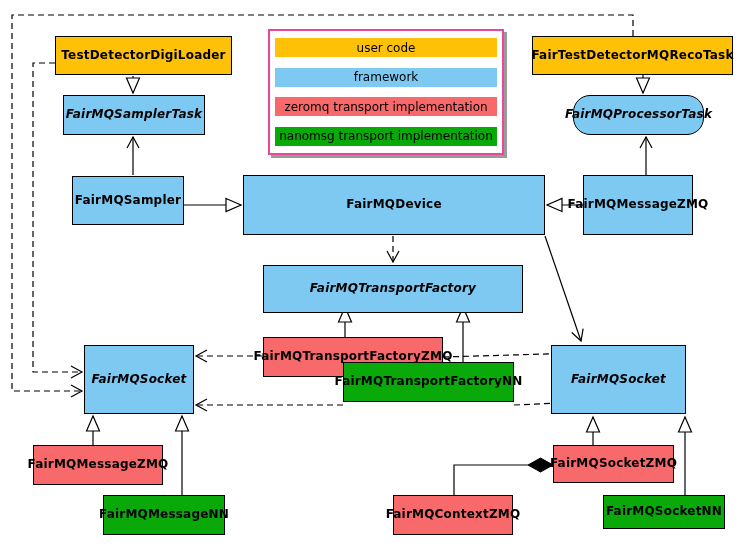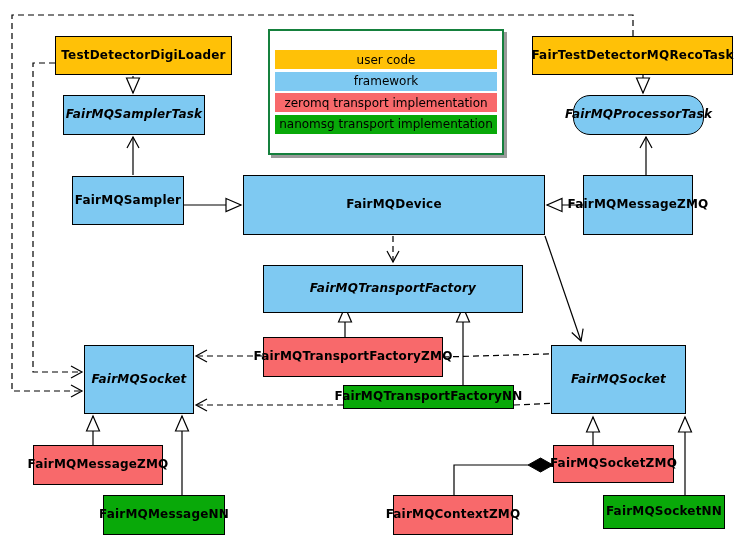--- a/index.html
+++ b/index.html
@@ -22,35 +22,35 @@
   
   #n-digi-loader      {left:55px; top:36px; width:177px;height:39px;}
   #n-reco-task        {left:532px;top:36px; width:201px;height:39px;}
   #n-sampler-task     {left:63px; top:95px; width:142px;height:40px;}
   #n-processor-task   {left:573px;top:95px; width:131px;height:40px;border-radius:17px;}
   #n-sampler          {left:72px; top:176px;width:112px;height:49px;}
   #n-device           {left:243px;top:175px;width:302px;height:60px;}
   #n-processor        {left:583px;top:175px;width:110px;height:60px;}
   #n-transport-factory{left:263px;top:265px;width:260px;height:48px;}
   #n-tf-zmq           {left:263px;top:337px;width:180px;height:40px;}
-  #n-tf-nn            {left:343px;top:385px;width:171px;height:24px;}
+  #n-tf-nn            {left:343px;top:362px;width:171px;height:40px;}
   #n-message          {left:84px; top:345px;width:110px;height:69px;}
   #n-socket           {left:551px;top:345px;width:135px;height:69px;font-style:italic;}
   #n-message-zmq      {left:33px; top:445px;width:130px;height:40px;}
   #n-message-nn       {left:103px;top:495px;width:122px;height:40px;}
   #n-socket-zmq       {left:553px;top:445px;width:121px;height:38px;}
   #n-socket-nn        {left:603px;top:495px;width:122px;height:34px;}
   #n-context-zmq      {left:393px;top:495px;width:120px;height:40px;}
   
   #legend{
     position:absolute;z-index:2;left:268px;top:29px;width:236px;height:126px;
-    background:#fff;border:2px solid #15803d;box-sizing:border-box;
+    background:#fff;border:2px solid #ec4899;box-sizing:border-box;
     box-shadow:3px 3px 0 #9a9a9a;
     display:flex;flex-direction:column;justify-content:space-between;
-    padding:19px 5px;
+    padding:7px 5px;
   }
   .legend-item{
     height:19px;display:flex;align-items:center;justify-content:center;
     font-size:12px;font-weight:normal;color:#000;
   }
   .edge{stroke:#000;stroke-width:1.2;fill:none;}
   .dashed{stroke-dasharray:6 4;}
 </style>
 </head>
 <body>

